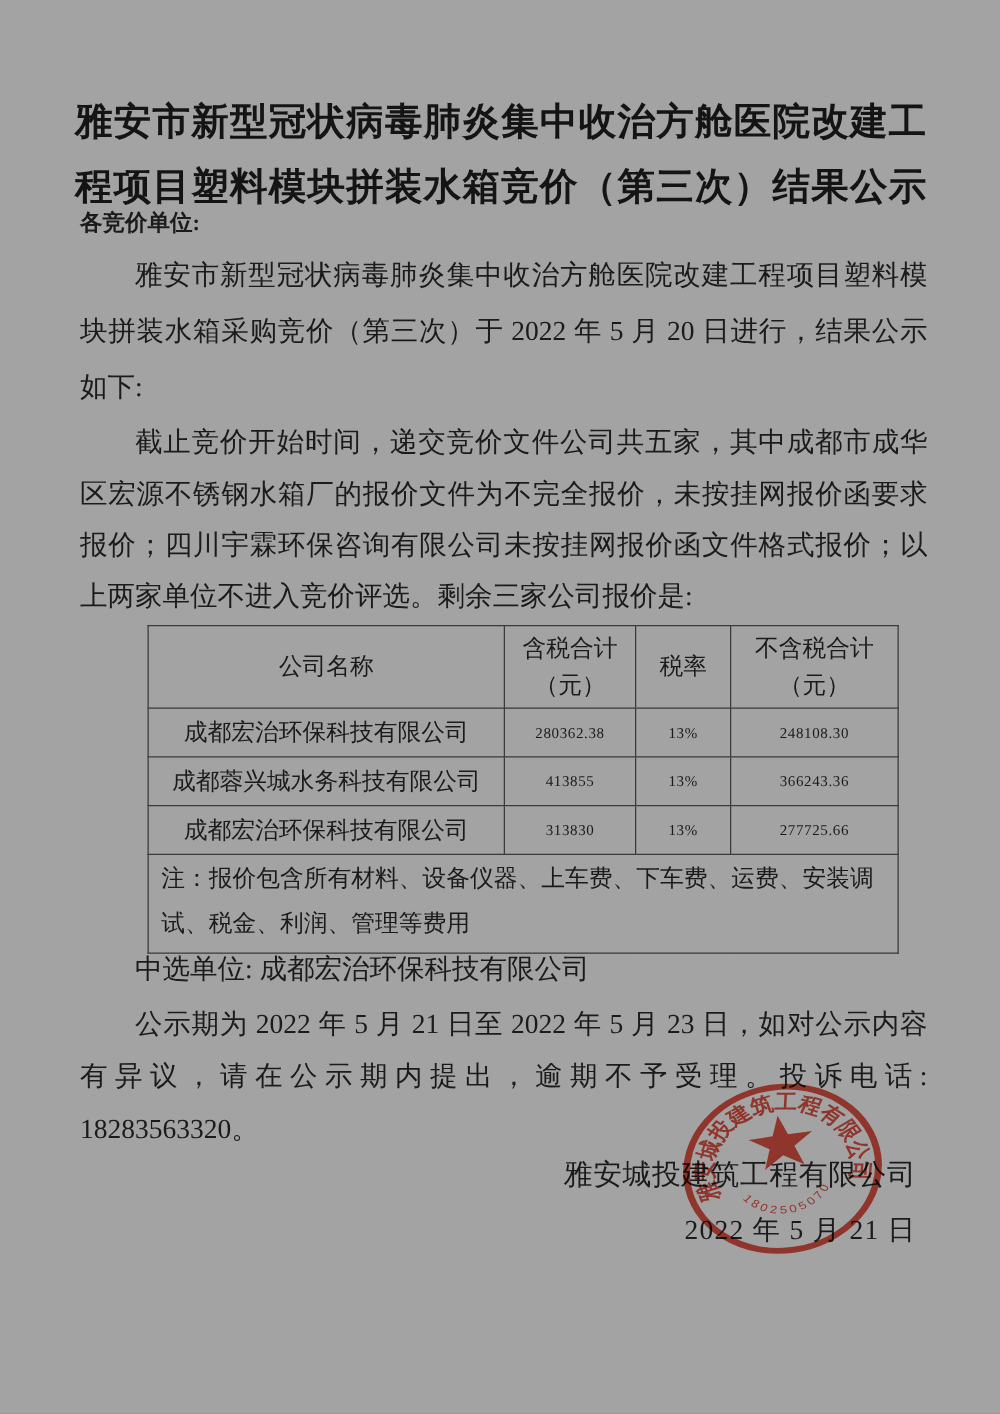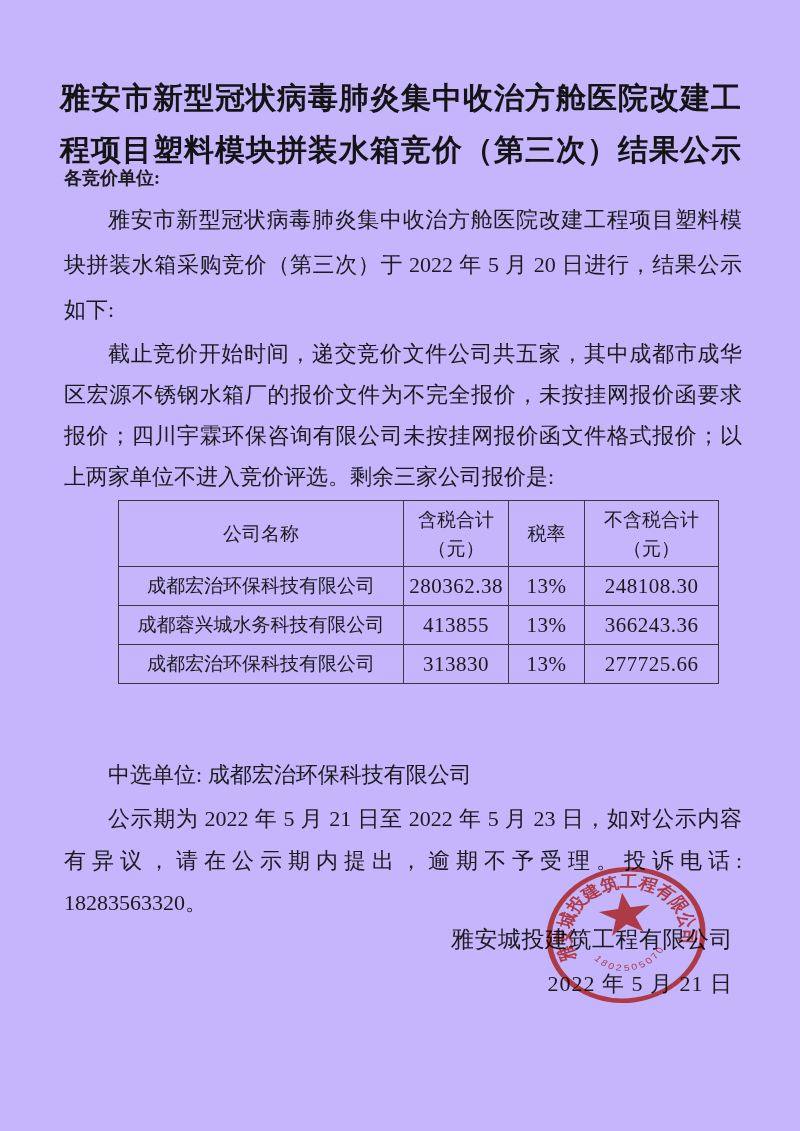--- a/index.html
+++ b/index.html
@@ -1,21 +1,21 @@
 <!DOCTYPE html>
 <html><head>
 <meta charset="utf-8">
 <style>
   * { margin:0; padding:0; box-sizing:border-box; }
   html,body { background:#8a8a8a; }
   .page {
     position:relative;
     width:800px; height:1131px;
     margin:0 auto;
-    background:#c4b5fd;
+    background:#a3a3a3;
     overflow:hidden;
     font-family:"Liberation Serif","DejaVu Serif",serif;
     color:#1b1b1b;
   }
   .abs { position:absolute; }
   .doc-title {
     left:60px; width:682px; top:72px;
     font-family:"Liberation Sans","DejaVu Sans",sans-serif;
     font-weight:700;
     font-size:30px; line-height:52px;
@@ -50,21 +50,21 @@
     table-layout:fixed;
   }
   table.bid-table th, table.bid-table td {
     border:1px solid #3a3a3a;
     text-align:center;
     vertical-align:middle;
     font-weight:normal;
   }
   table.bid-table th { height:66px; font-size:19px; line-height:29px; }
   table.bid-table td.data-cell { height:39px; font-size:19px; }
-  table.bid-table td.num-cell { font-size:21px; letter-spacing:0.5px; }
+  table.bid-table td.num-cell { font-size:12px; letter-spacing:0.5px; }
   table.bid-table td.note-cell {
     text-align:left;
     font-size:19px; line-height:36px;
     padding:2px 10px 4px 10px;
   }
   .signature-company {
     right:67px; top:924px;
     font-size:23px;
     letter-spacing:0.5px;
   }
@@ -134,20 +134,23 @@
         <td class="data-cell num-cell">413855</td>
         <td class="data-cell num-cell">13%</td>
         <td class="data-cell num-cell">366243.36</td>
       </tr>
       <tr>
         <td class="data-cell">成都宏治环保科技有限公司</td>
         <td class="data-cell num-cell">313830</td>
         <td class="data-cell num-cell">13%</td>
         <td class="data-cell num-cell">277725.66</td>
       </tr>
+      <tr>
+        <td class="note-cell" colspan="4">注：报价包含所有材料、设备仪器、上车费、下车费、运费、安装调试、税金、利润、管理等费用</td>
+      </tr>
     </tbody>
   </table>
 
   <p class="abs winner-line">
     <span>中选单位: </span><span>成都宏治环保科技有限公司</span>
   </p>
 
   <p class="abs para para-3">公示期为 2022 年 5 月 21 日至 2022 年 5 月 23 日，如对公示内容有异议，请在公示期内提出，逾期不予受理。投诉电话: 18283563320。</p>
 
   <div class="abs signature-company">雅安城投建筑工程有限公司</div>

